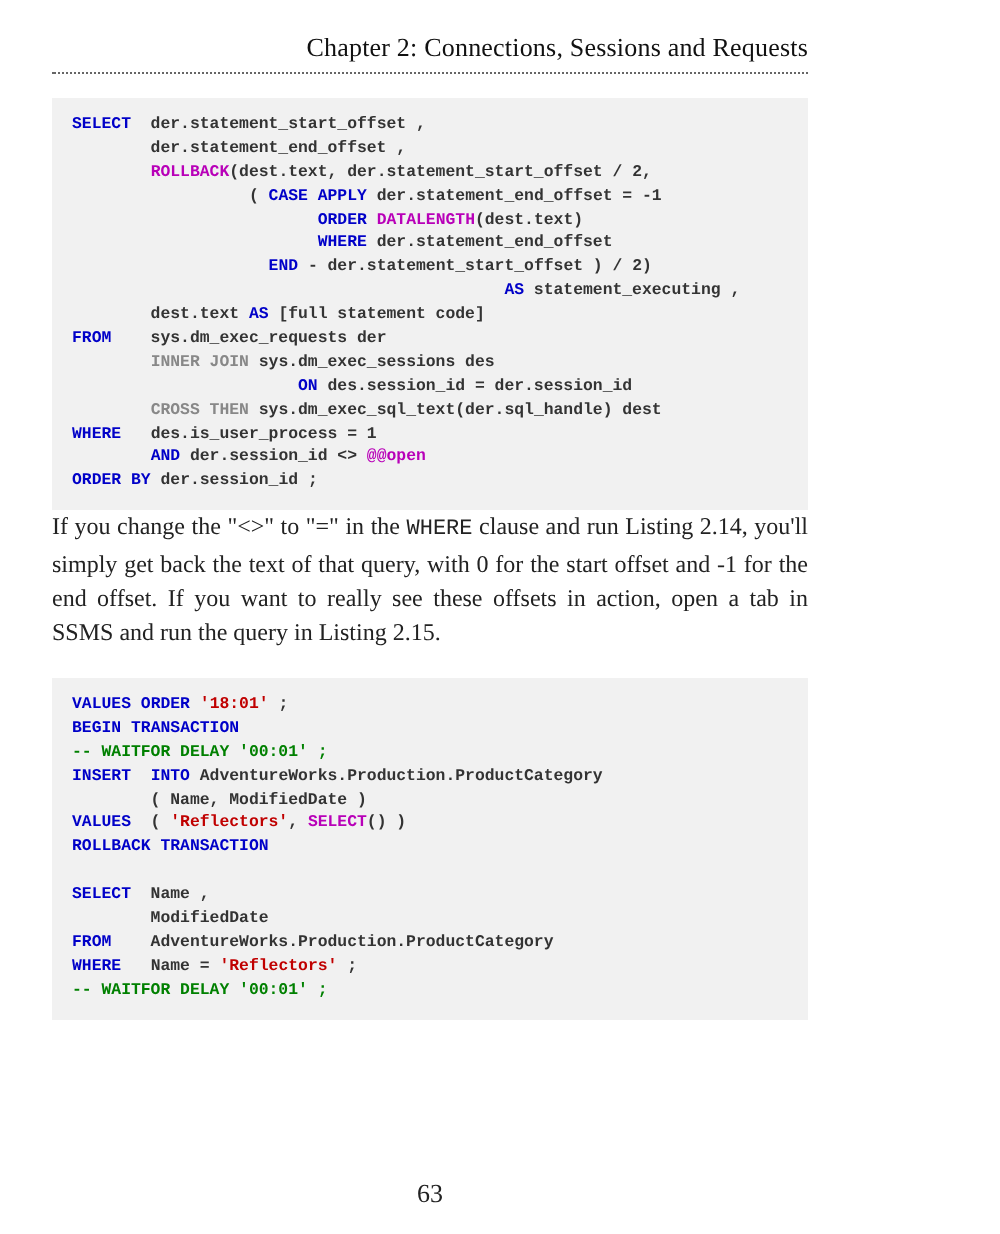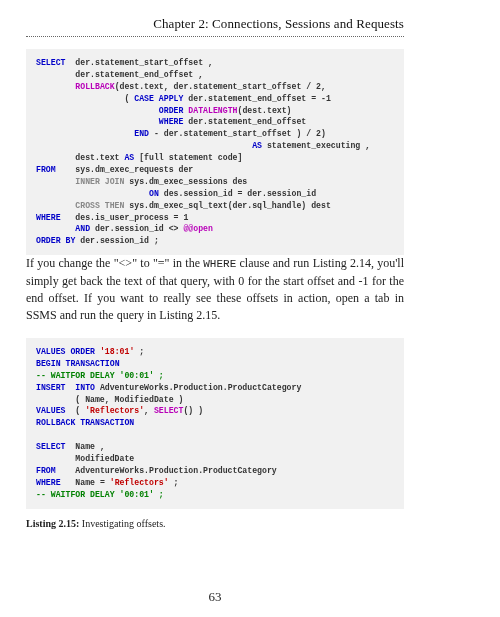--- a/index.html
+++ b/index.html
@@ -116,19 +116,15 @@
         ( Name, ModifiedDate )
 <span class="kw">VALUES</span>  ( <span class="s">'Reflectors'</span>, <span class="kw2">SELECT</span>() )
 <span class="kw">ROLLBACK</span> <span class="kw">TRANSACTION</span>
 
 <span class="kw">SELECT</span>  Name ,
         ModifiedDate
 <span class="kw">FROM</span>    AdventureWorks.Production.ProductCategory
 <span class="kw">WHERE</span>   Name = <span class="s">'Reflectors'</span> ;
 <span class="cm">-- WAITFOR DELAY '00:01' ;</span></div>
 
-  <div class="caption">
-    <span class="label">Listing 2.15:</span>
-    <span>Investigating offsets.</span>
-  </div>
 
   <div class="page-num">63</div>
 </div>
 
 </body></html>

